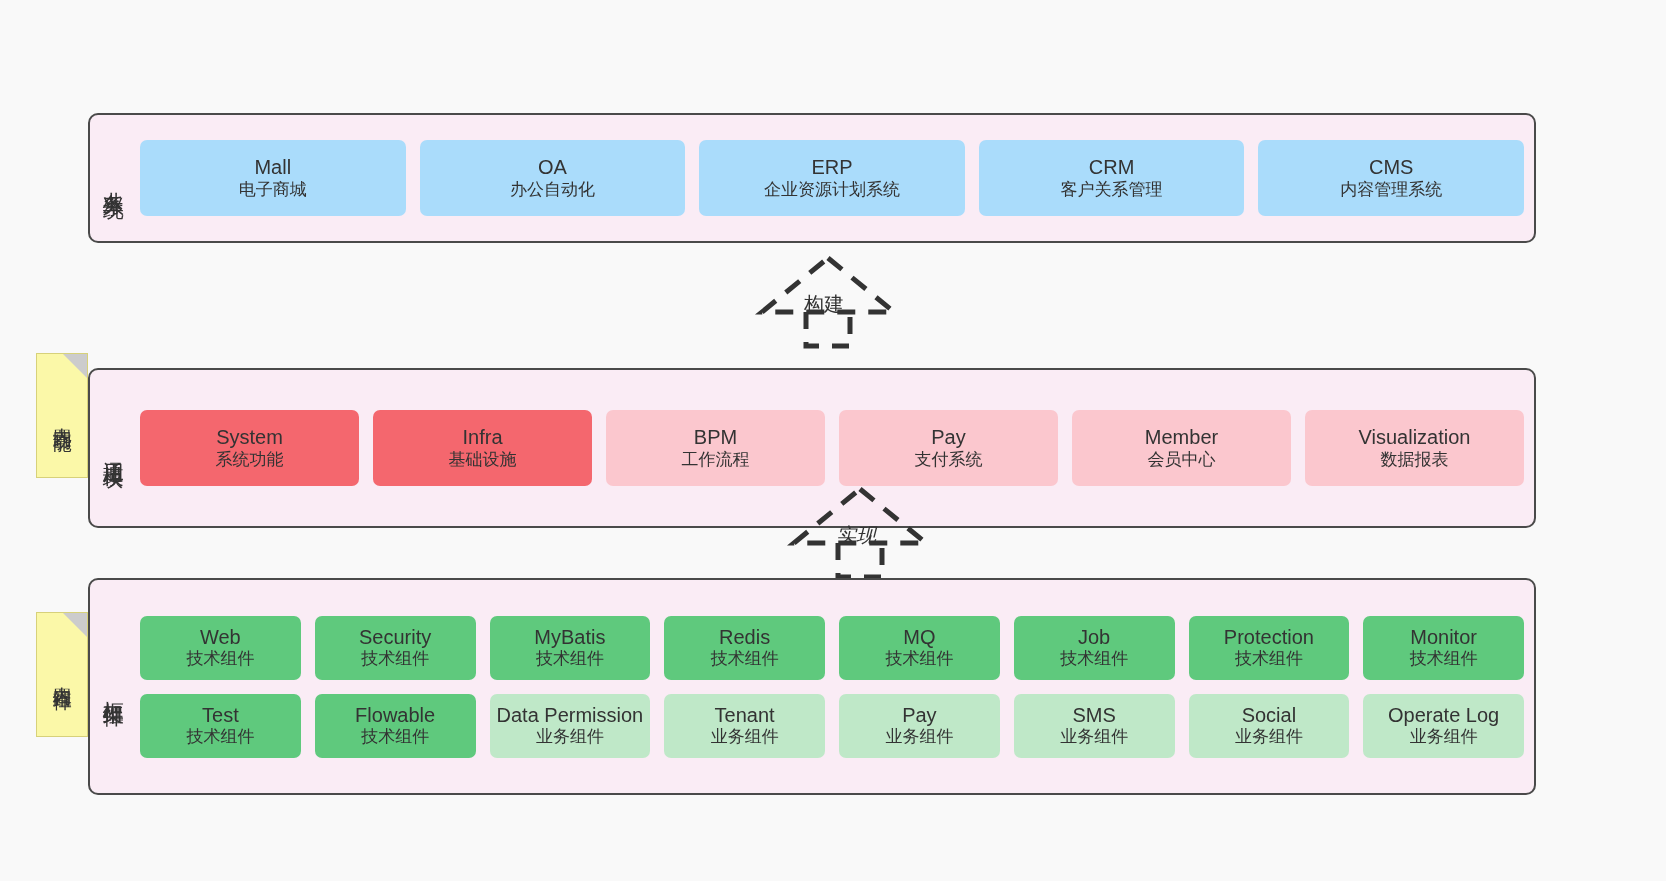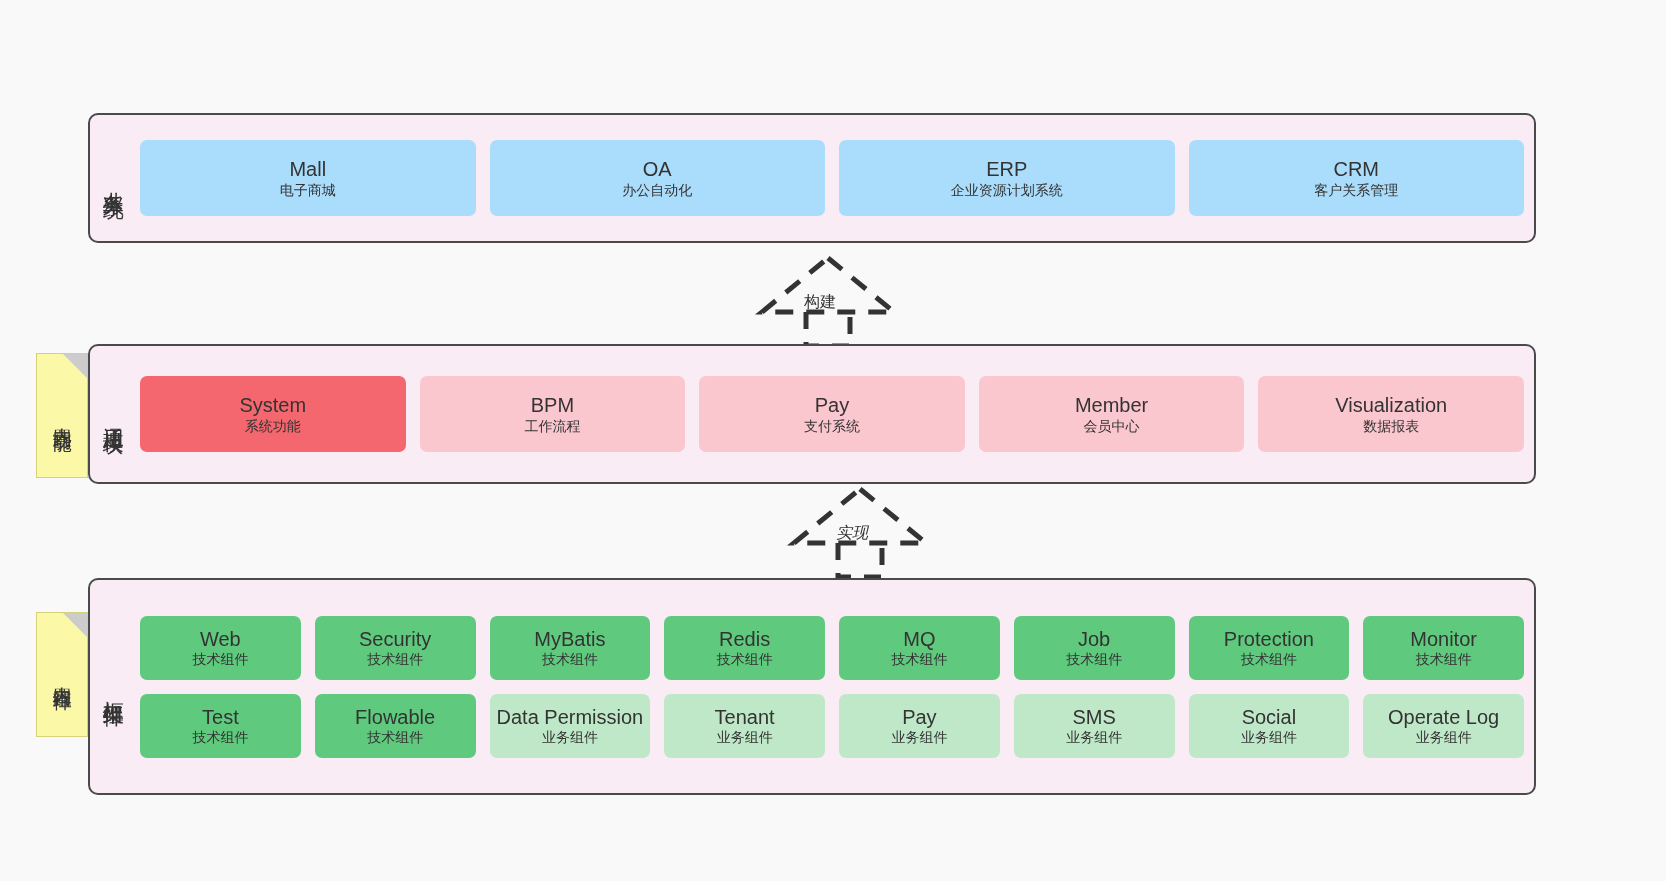--- a/index.html
+++ b/index.html
@@ -58,34 +58,34 @@
     display:flex;
     flex-direction:column;
     align-items:center;
     justify-content:center;
     text-align:center;
     line-height:1.22;
     box-sizing:border-box;
     padding:4px 6px;
   }
   .cell .en{font-size:20px;}
-  .cell .cn{font-size:14px;}
+  .cell .cn{font-size:17px;}
 
   
   .c-blue     {background:#aadcfb;}
   .c-red      {background:#f4676e;}
   .c-pinklite {background:#fbc7ce;}
   .c-green    {background:#5fc97d;}
   .c-greenlite{background:#bfe8c8;}
 
   
   #layer-business {left:88px;  top:113px; width:1448px; height:130px;}
   #layer-business .cell{height:76px;}
 
-  #layer-module   {left:88px;  top:344px; width:1448px; height:140px;}
+  #layer-module   {left:88px;  top:368px; width:1448px; height:160px;}
   #layer-module .cell{height:76px;}
 
   #layer-framework{left:88px;  top:578px; width:1448px; height:217px;}
   #layer-framework .cell{height:64px;}
 
   
   .sticky{
     position:absolute;
     background:#fbf8a8;
     border:1px solid #d7d17a;
@@ -109,21 +109,21 @@
     border-top:24px solid #cccccc;
   }
   #sticky-module   {left:36px; top:353px; width:52px; height:125px;}
   #sticky-framework{left:36px; top:612px; width:52px; height:125px;}
 
   
   .connector{position:absolute;}
   .connector svg{display:block;overflow:visible;}
   .conn-label{
     position:absolute;
-    font-size:16px;
+    font-size:20px;
     color:#333;
     background:transparent;
     white-space:nowrap;
     line-height:1;
     text-align:center;
   }
   #connector-build{left:758px; top:256px; width:140px; height:92px;}
   #connector-build .conn-label{left:46px; top:38px;}
   #connector-impl {left:790px; top:487px; width:140px; height:92px;font-style:italic;}
   #connector-impl .conn-label{left:46px; top:38px;}
@@ -146,20 +146,24 @@
           <span class="cn">办公自动化</span>
         </div>
         <div class="cell c-blue">
           <span class="en">ERP</span>
           <span class="cn">企业资源计划系统</span>
         </div>
         <div class="cell c-blue">
           <span class="en">CRM</span>
           <span class="cn">客户关系管理</span>
         </div>
+        <div class="cell c-blue">
+          <span class="en">CMS</span>
+          <span class="cn">内容管理系统</span>
+        </div>
       </div>
     </div>
   </div>
 
   <div class="connector" id="connector-build">
     <svg width="140" height="92" viewBox="0 0 140 92">
       <path d="M70 2 L136 56 L4 56 Z" fill="none" stroke="#333333" stroke-width="5" stroke-dasharray="18,13" stroke-linecap="butt"></path>
       <path d="M48 56 L48 90 L92 90 L92 56" fill="none" stroke="#333333" stroke-width="5" stroke-dasharray="17,13"></path>
     </svg>
     <span class="conn-label">构建</span>
@@ -170,20 +174,24 @@
     <span>内置功能</span>
   </div>
   <div class="layer" id="layer-module">
     <div class="layer-title">通用模块</div>
     <div class="layer-body">
       <div class="row">
         <div class="cell c-red">
           <span class="en">System</span>
           <span class="cn">系统功能</span>
         </div>
+        <div class="cell c-red">
+          <span class="en">Infra</span>
+          <span class="cn">基础设施</span>
+        </div>
         <div class="cell c-pinklite">
           <span class="en">BPM</span>
           <span class="cn">工作流程</span>
         </div>
         <div class="cell c-pinklite">
           <span class="en">Pay</span>
           <span class="cn">支付系统</span>
         </div>
         <div class="cell c-pinklite">
           <span class="en">Member</span>

